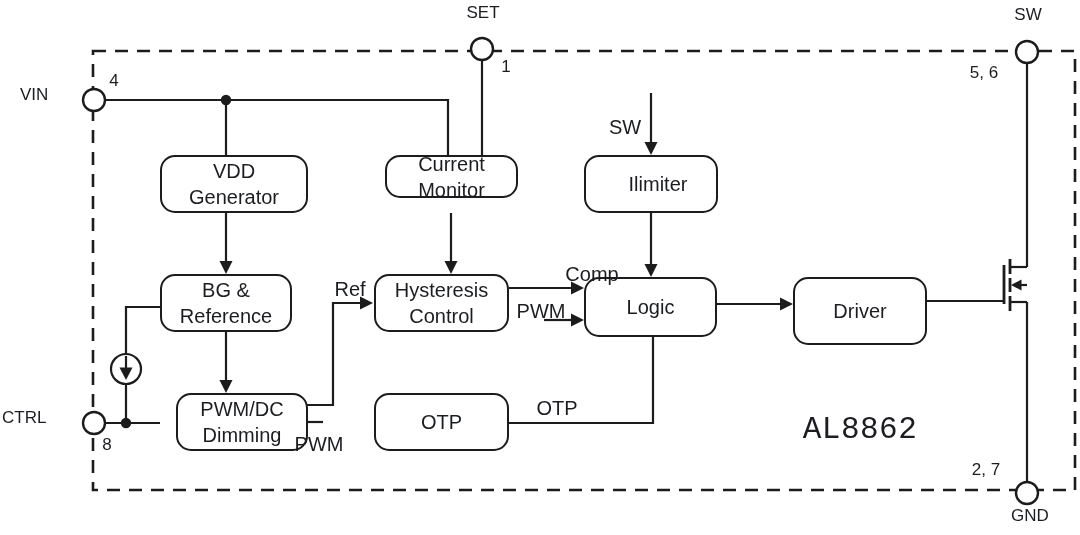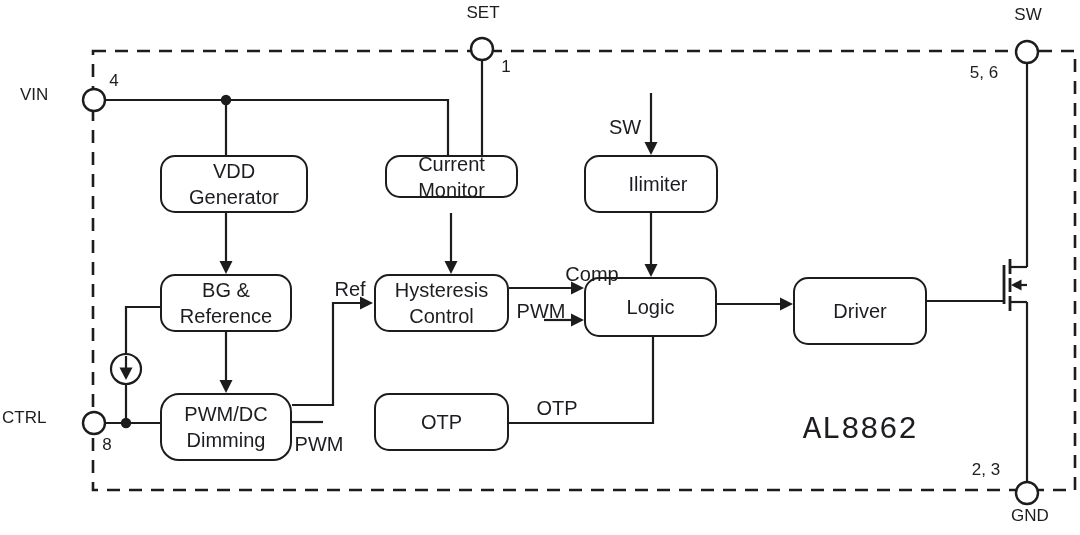--- a/index.html
+++ b/index.html
@@ -122,39 +122,39 @@
   <div class="block" style="left:374px;top:274px;width:135px;height:58px;">
     <span>Hysteresis
 Control</span>
   </div>
   <div class="block" style="left:584px;top:277px;width:133px;height:60px;">
     <span>Logic</span>
   </div>
   <div class="block" style="left:793px;top:277px;width:134px;height:68px;">
     <span>Driver</span>
   </div>
-  <div class="block" style="left:160px;top:393px;width:132px;height:68px;border-radius:19px;">
+  <div class="block" style="left:176px;top:393px;width:132px;height:58px;">
     <span>PWM/DC
 Dimming</span>
   </div>
   <div class="block" style="left:374px;top:393px;width:135px;height:58px;">
     <span>OTP</span>
   </div>
 
   <span class="lbl pinlbl" style="left:20px;top:85px;">VIN</span>
   <span class="lbl pinlbl cx" style="left:483px;top:3px;">SET</span>
   <span class="lbl pinlbl cx" style="left:1028px;top:5px;">SW</span>
   <span class="lbl pinlbl" style="left:2px;top:408px;">CTRL</span>
   <span class="lbl pinlbl cx" style="left:1030px;top:506px;">GND</span>
 
   <span class="lbl pinnum cx" style="left:114px;top:71px;">4</span>
   <span class="lbl pinnum cx" style="left:506px;top:57px;">1</span>
   <span class="lbl pinnum cx" style="left:984px;top:63px;">5, 6</span>
   <span class="lbl pinnum cx" style="left:107px;top:435px;">8</span>
-  <span class="lbl pinnum cx" style="left:986px;top:460px;">2, 3</span>
+  <span class="lbl pinnum cx" style="left:986px;top:460px;">2, 7</span>
 
   <span class="lbl siglbl cx" style="left:625px;top:116px;">SW</span>
   <span class="lbl siglbl cx" style="left:350px;top:278px;">Ref</span>
   <span class="lbl siglbl cx" style="left:545px;top:263px;margin-left:47px;">Comp</span>
   <span class="lbl siglbl cx" style="left:541px;top:300px;">PWM</span>
   <span class="lbl siglbl cx" style="left:319px;top:433px;">PWM</span>
   <span class="lbl siglbl cx" style="left:557px;top:397px;">OTP</span>
 
   <span class="lbl chiplbl cx" style="left:860px;top:412px;font-family:Liberation Mono, monospace;">AL8862</span>
 

